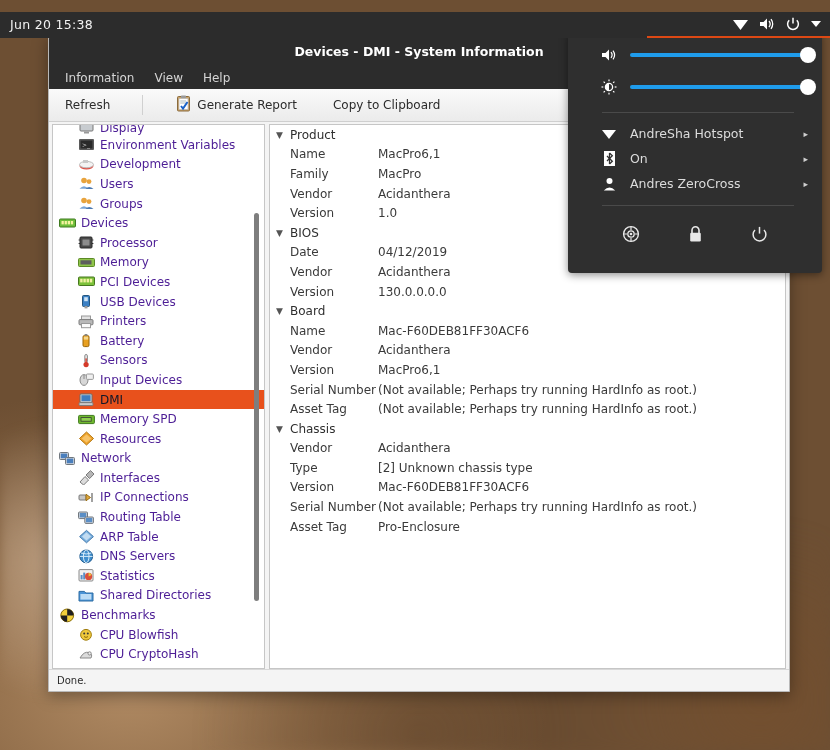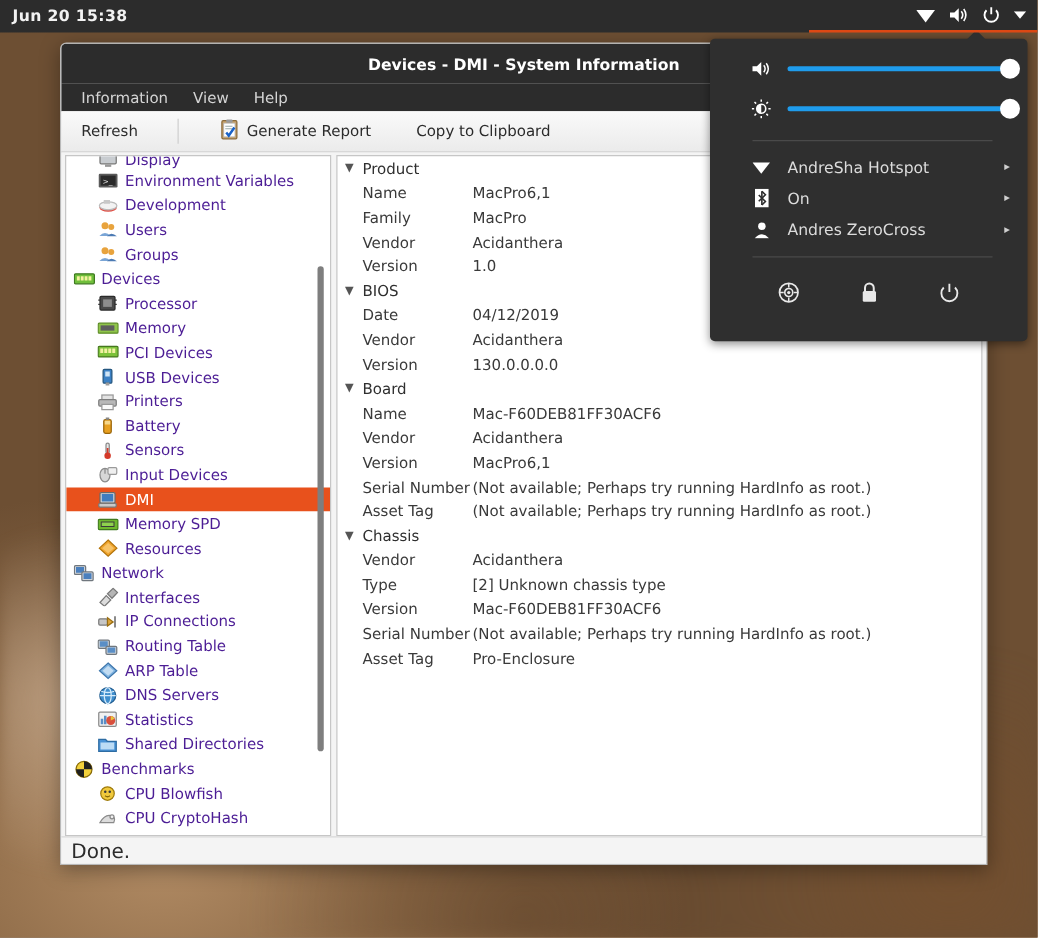--- a/index.html
+++ b/index.html
@@ -19,24 +19,24 @@
     position: absolute; inset: 0;
     background:
       radial-gradient(circle 200px at 60px 560px, rgba(230,205,180,.55), transparent 70%),
       radial-gradient(circle 260px at 760px 700px, rgba(120,80,45,.55), transparent 70%),
       radial-gradient(circle 300px at 420px 735px, rgba(90,62,38,.45), transparent 75%);
     filter: blur(6px);
   }
 
   
   #topbar {
-    position: absolute; left: 0; top: 0; width: 830px; height: 24px;
+    position: absolute; left: 0; top: 12px; width: 830px; height: 24px;
     background: #2c2c2c;
     display: flex; align-items: center;
-    color: #f2f2f2; font-size: 12.5px; font-weight: bold;
+    color: #f2f2f2; font-size: 12.5px; font-weight: normal;
     z-index: 40;
   }
   #topbar .clock { margin-left: 10px; letter-spacing: .3px; }
   #topbar .tray { margin-left: auto; display: flex; align-items: center; gap: 11px; padding-right: 9px; }
   #topbar .tray svg { display: block; }
   #topbar .accent {
     position: absolute; left: 0; bottom: -2px; width: 830px; height: 2px;
     background: linear-gradient(to right, #2c2c2c 0%, #2c2c2c 78%, #dd4814 78%, #dd4814 100%);
   }
 
@@ -121,21 +121,21 @@
   }
   #tree { padding-top: 0; }
   .node {
     display: flex; align-items: center; height: 19.6px;
     font-size: 12px; color: #4c1d95; white-space: nowrap;
   }
   .node.cat { padding-left: 5px; }
   .node.child { padding-left: 24px; }
   .node.clip { height: 10px; overflow: hidden; align-items: flex-end; }
   .node .nico { width: 18px; height: 15px; margin-right: 5px; flex: none; display: flex; align-items: center; justify-content: center; }
-  .node.sel { background: #e8511c; color: #ffffff; }
+  .node.sel { background: #e8511c; color: #0f172a; }
   #sb-track {
     position: absolute; right: 2px; top: 0; width: 10px; height: 100%;
   }
   #sb-thumb {
     position: absolute; right: 3px; top: 88px; width: 5px; height: 388px;
     background: #7e7e7e; border-radius: 3px;
   }
 
   
   #content {
@@ -145,21 +145,21 @@
   .grp { display: flex; align-items: center; height: 19.6px; padding-left: 6px; font-size: 12px; color: #2f2f2f; }
   .grp .tri { width: 14px; color: #555; font-size: 9px; }
   .row { display: flex; height: 19.6px; font-size: 12px; color: #3a3a3a; padding-left: 20px; align-items: center; }
   .row .k { width: 88px; color: #3a3a3a; flex: none; }
   .row .v { color: #3a3a3a; }
 
   #statusbar {
     height: 22px; flex: none; background: #f4f4f4;
     border-top: 1px solid #d8d8d8;
     display: flex; align-items: center; padding-left: 8px;
-    font-size: 16px; color: #2b2b2b;
+    font-size: 10px; color: #2b2b2b;
   }
 </style>
 </head>
 <body>
 
 <div class="desktop-blur"></div>
 
 <div id="topbar">
   <div class="clock">Jun 20  15:38</div>
   <div class="tray">

